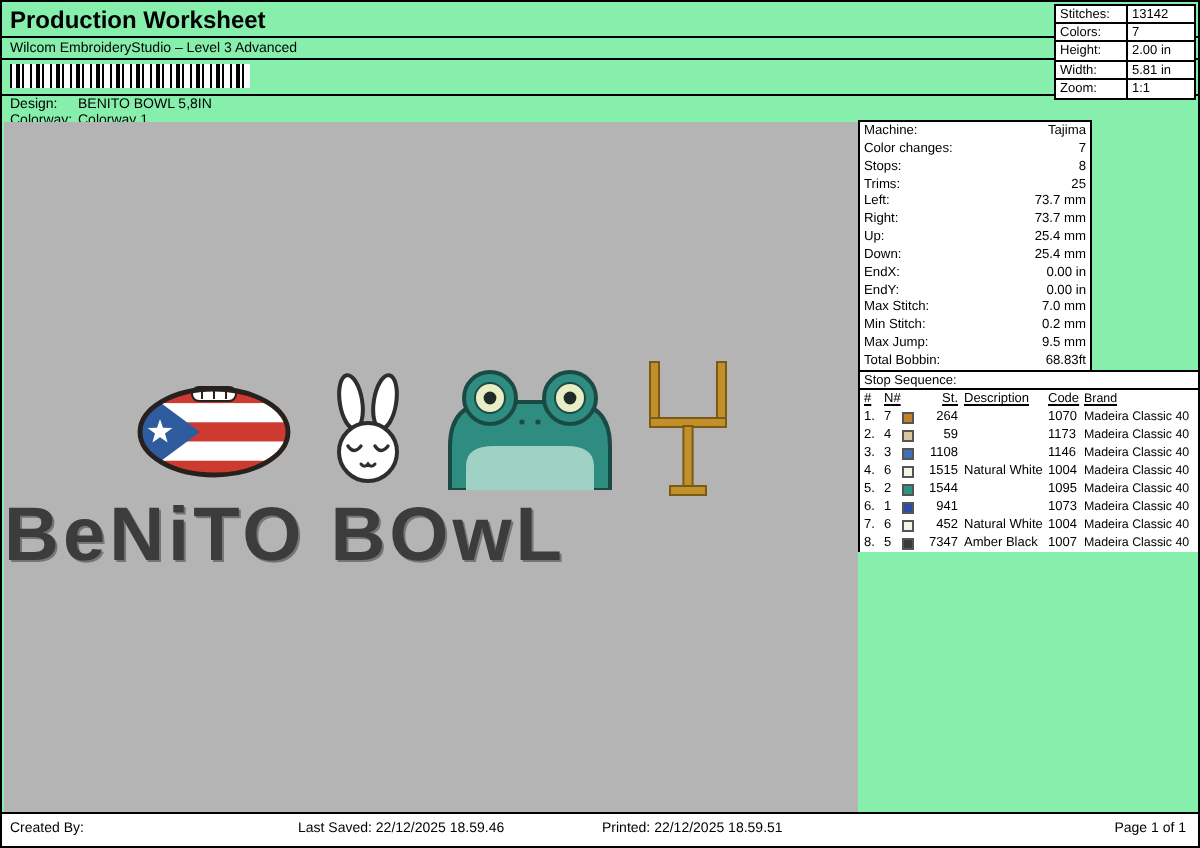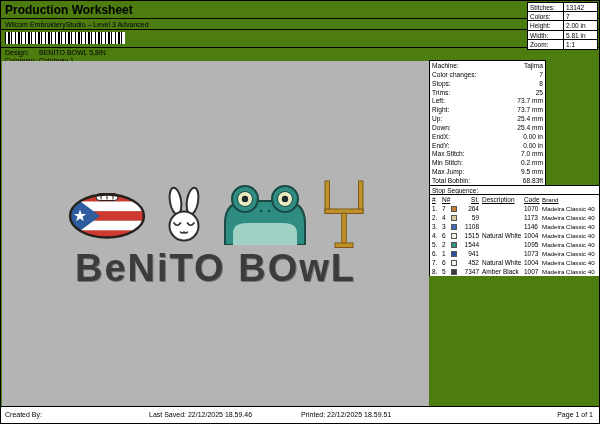--- a/index.html
+++ b/index.html
@@ -1,18 +1,18 @@
 <!DOCTYPE html>
 <html><head>
 <meta charset="utf-8">
 <style>
   * { margin:0; padding:0; box-sizing:border-box; }
   html,body { width:600px; height:424px; background:#e8e8e8; }
   body { font-family:"Liberation Sans", sans-serif; color:#000; }
-  .page { position:relative; width:600px; height:424px; background:#4d7c0f; border:1px solid #000; overflow:hidden; }
+  .page { position:relative; width:600px; height:424px; background:#86efac; border:1px solid #000; overflow:hidden; }
 
   
   .h-title { font-size:12px; font-weight:bold; padding:2px 4px 1px; border-bottom:1px solid #000; }
   .h-sub   { font-size:7px; padding:2px 4px 1px; border-bottom:1px solid #000; }
   .h-barcode-row { padding:2px 4px; border-bottom:1px solid #000; height:18px; }
   .barcode { width:120px; height:12px; background-color:#fff;
              background-image:repeating-linear-gradient(90deg,#000 0 1px,#fff 1px 3px,#000 3px 5px,#fff 5px 6px,#000 6px 7px,#fff 7px 10px); }
   .h-meta  { font-size:7px; padding:1px 4px 0; line-height:8px; }
   .h-meta .mrow { display:flex; }
   .h-meta .mlabel { width:34px; }
@@ -41,21 +41,21 @@
   .c-desc { width:42px; white-space:nowrap; overflow:hidden; }
   .c-code { width:18px; }
   .c-brand { flex:1; white-space:nowrap; font-size:6.2px; }
 
   
   .design-area { position:absolute; left:1px; top:60px; width:427px; height:345px; background:#B4B4B4; }
   .art { display:flex; align-items:flex-end; justify-content:center; gap:14px; padding-top:118px; }
   .ic-football { margin-bottom:5px; }
   .ic-bunny { margin-bottom:2px; }
   .ic-goal { margin-bottom:-4px; }
-  .design-text { text-align:center; margin-top:2px; font-size:38px; font-weight:800; letter-spacing:2px;
+  .design-text { margin-top:2px; font-size:38px; font-weight:800; letter-spacing:2px;
                  color:#3C3C3C; text-shadow:1px 1px 0 rgba(0,0,0,0.35); }
 
   
   .footer { position:absolute; left:0; right:0; bottom:0; height:17px; border-top:1px solid #000; background:#fff; font-size:7px; }
   .footer span { position:absolute; top:4px; }
   .f-created { left:4px; }
   .f-saved { left:148px; }
   .f-printed { left:300px; }
   .f-page { right:6px; }
 </style>

